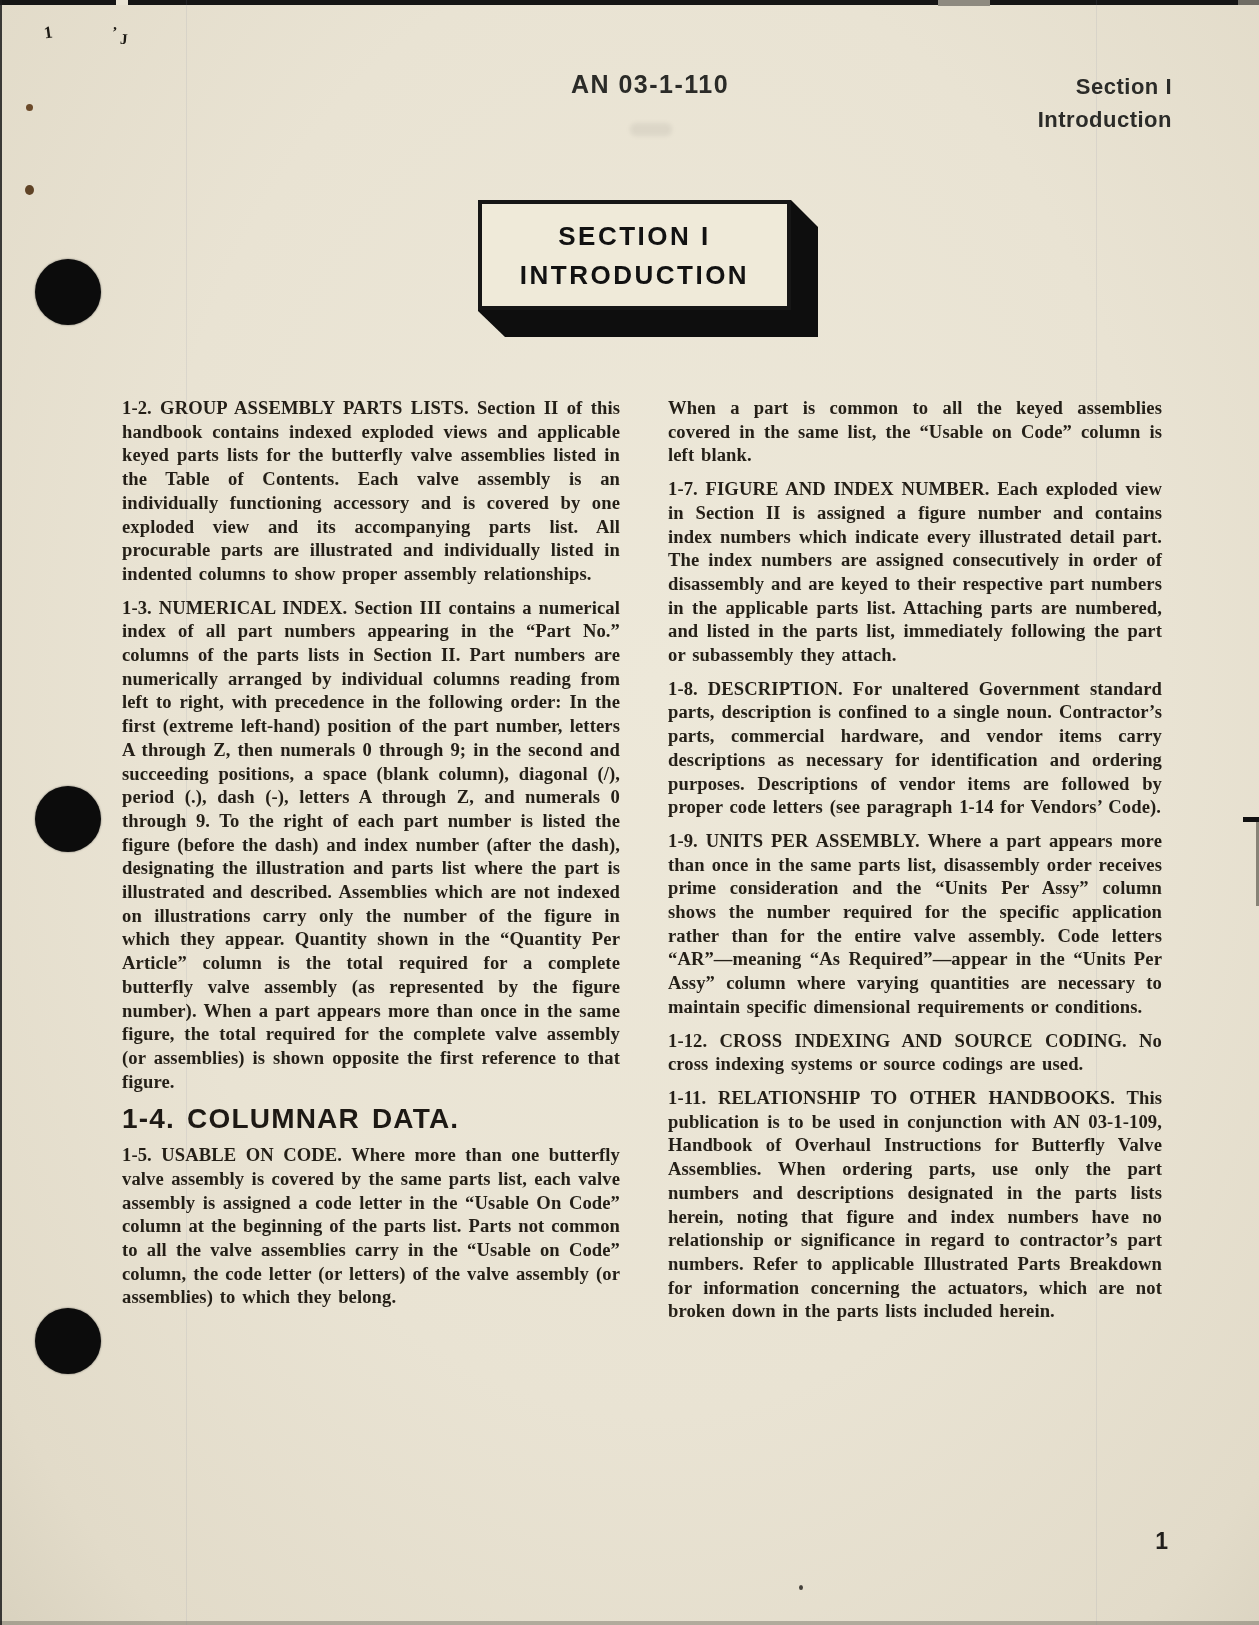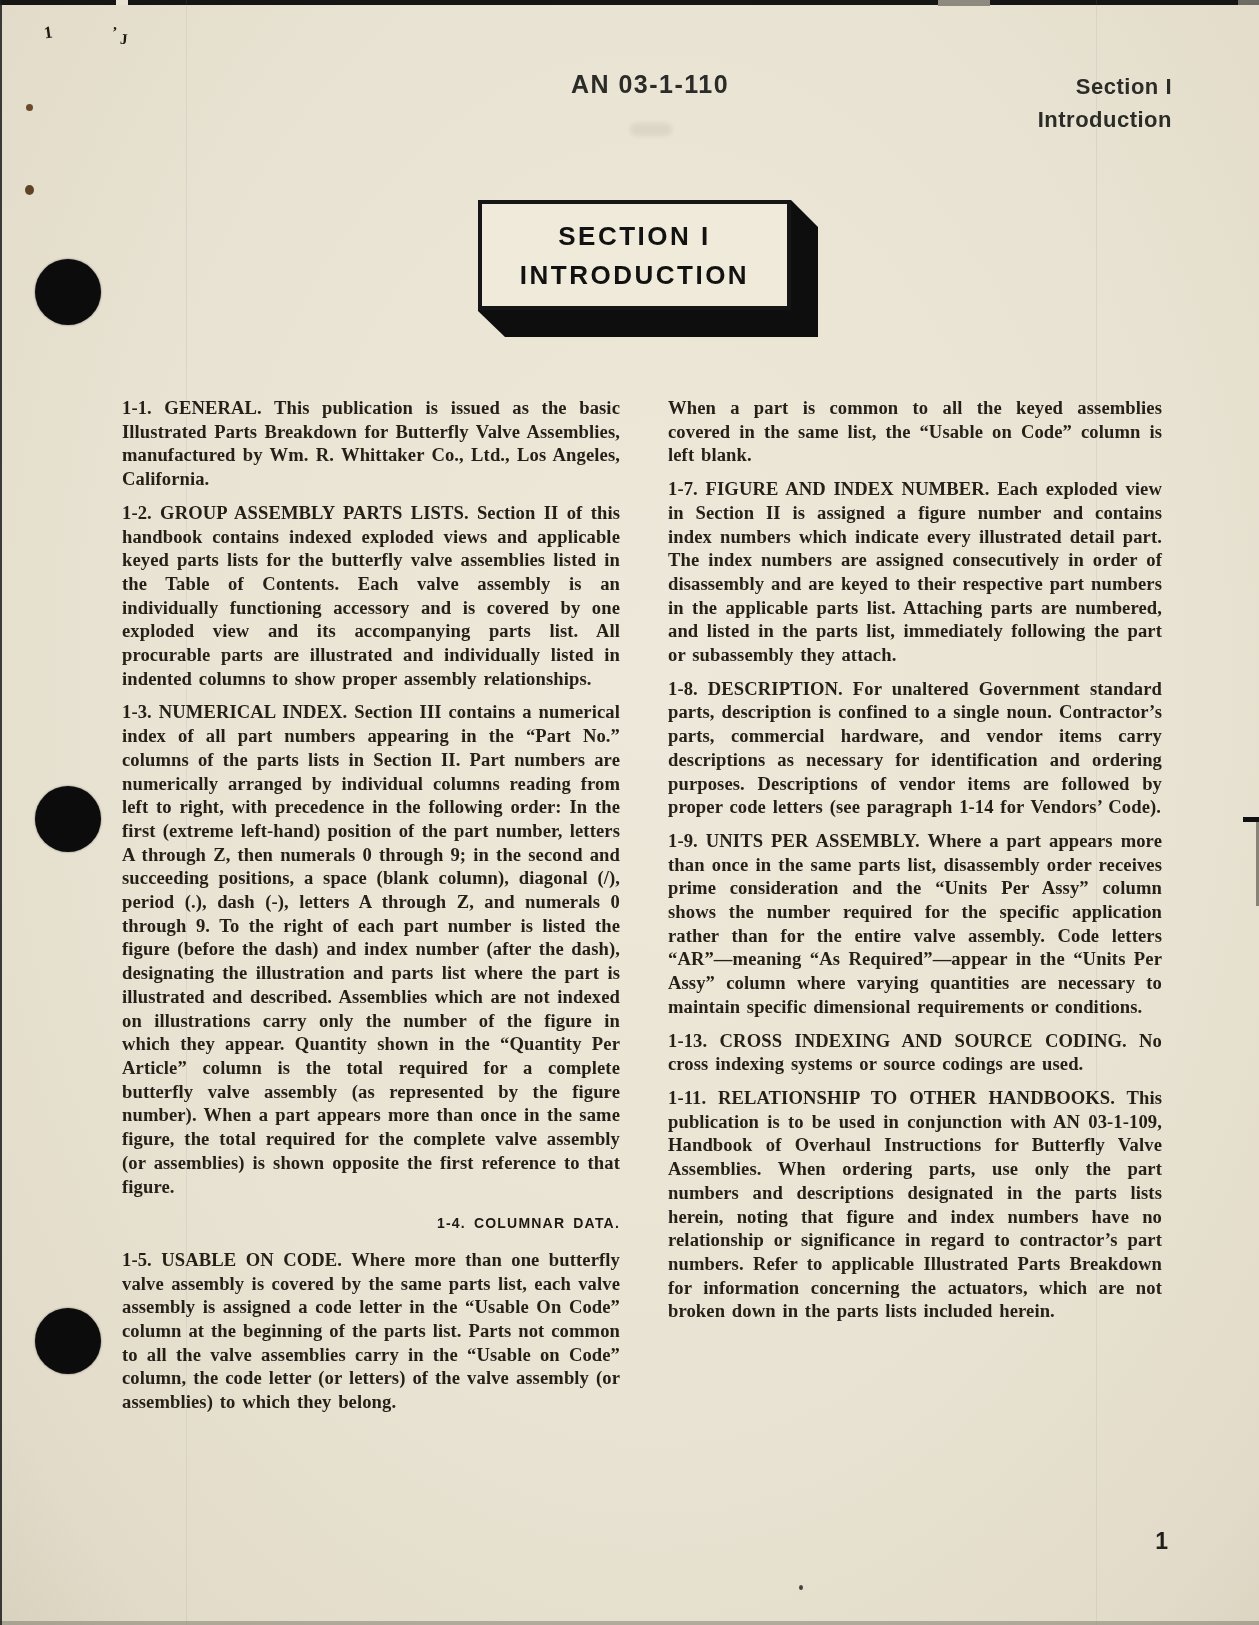--- a/index.html
+++ b/index.html
@@ -71,22 +71,22 @@
   .col{
     position:absolute;top:396px;
     font-size:18.6px;line-height:23.7px;font-weight:600;
     text-align:justify;word-spacing:2px;letter-spacing:.1px;color:#241f17;
   }
   .col-left{left:122px;width:498px;}
   .col-right{left:668px;width:494px;}
   .col p{margin:0 0 10px 0;}
   .col .sans-heading{
     font-family:"Liberation Sans","DejaVu Sans",sans-serif;
-    font-weight:bold;font-size:14px;letter-spacing:1.2px;color:#1d1914;
-    margin:14px 0 12px 0;text-align:right;word-spacing:3px;
+    font-weight:bold;font-size:28px;letter-spacing:1.2px;color:#1d1914;
+    margin:14px 0 12px 0;text-align:left;word-spacing:3px;
   }
   
   .page-num{
     position:absolute;left:1148px;top:1528px;width:20px;text-align:right;
     font-family:"Liberation Sans","DejaVu Sans",sans-serif;
     font-weight:bold;font-size:23px;color:#211f1c;
   }
 </style>
 </head>
 <body>
@@ -123,31 +123,30 @@
 
   <div class="banner-wrap">
     <div class="banner-shadow"></div>
     <div class="banner-box">
       <div class="banner-line">SECTION I</div>
       <div class="banner-line">INTRODUCTION</div>
     </div>
   </div>
 
   <div class="col col-left">
-    <p>1-1. GENERAL. This publication is issued as the basic Illustrated Parts Breakdown for Butterfly Valve Assemblies, manufactured by Wm. R. Whittaker Co., Ltd., Los Angeles, California.</p>
     <p>1-2. GROUP ASSEMBLY PARTS LISTS. Section II of this handbook contains indexed exploded views and applicable keyed parts lists for the butterfly valve assemblies listed in the Table of Contents. Each valve assembly is an individually functioning accessory and is covered by one exploded view and its accompanying parts list. All procurable parts are illustrated and individually listed in indented columns to show proper assembly relationships.</p>
     <p>1-3. NUMERICAL INDEX. Section III contains a numerical index of all part numbers appearing in the “Part No.” columns of the parts lists in Section II. Part numbers are numerically arranged by individual columns reading from left to right, with precedence in the following order: In the first (extreme left-hand) position of the part number, letters A through Z, then numerals 0 through 9; in the second and succeeding positions, a space (blank column), diagonal (/), period (.), dash (-), letters A through Z, and numerals 0 through 9. To the right of each part number is listed the figure (before the dash) and index number (after the dash), designating the illustration and parts list where the part is illustrated and described. Assemblies which are not indexed on illustrations carry only the number of the figure in which they appear. Quantity shown in the “Quantity Per Article” column is the total required for a complete butterfly valve assembly (as represented by the figure number). When a part appears more than once in the same figure, the total required for the complete valve assembly (or assemblies) is shown opposite the first reference to that figure.</p>
     <p class="sans-heading">1-4. COLUMNAR DATA.</p>
     <p>1-5. USABLE ON CODE. Where more than one butterfly valve assembly is covered by the same parts list, each valve assembly is assigned a code letter in the “Usable On Code” column at the beginning of the parts list. Parts not common to all the valve assemblies carry in the “Usable on Code” column, the code letter (or letters) of the valve assembly (or assemblies) to which they belong.</p>
   </div>
 
   <div class="col col-right">
     <p>When a part is common to all the keyed assemblies covered in the same list, the “Usable on Code” column is left blank.</p>
     <p>1-7. FIGURE AND INDEX NUMBER. Each exploded view in Section II is assigned a figure number and contains index numbers which indicate every illustrated detail part. The index numbers are assigned consecutively in order of disassembly and are keyed to their respective part numbers in the applicable parts list. Attaching parts are numbered, and listed in the parts list, immediately following the part or subassembly they attach.</p>
     <p>1-8. DESCRIPTION. For unaltered Government standard parts, description is confined to a single noun. Contractor’s parts, commercial hardware, and vendor items carry descriptions as necessary for identification and ordering purposes. Descriptions of vendor items are followed by proper code letters (see paragraph 1-14 for Vendors’ Code).</p>
     <p>1-9. UNITS PER ASSEMBLY. Where a part appears more than once in the same parts list, disassembly order receives prime consideration and the “Units Per Assy” column shows the number required for the specific application rather than for the entire valve assembly. Code letters “AR”—meaning “As Required”—appear in the “Units Per Assy” column where varying quantities are necessary to maintain specific dimensional requirements or conditions.</p>
-    <p>1-13. CROSS INDEXING AND SOURCE CODING. No cross indexing systems or source codings are used.</p>
+    <p>1-12. CROSS INDEXING AND SOURCE CODING. No cross indexing systems or source codings are used.</p>
     <p>1-11. RELATIONSHIP TO OTHER HANDBOOKS. This publication is to be used in conjunction with AN 03-1-109, Handbook of Overhaul Instructions for Butterfly Valve Assemblies. When ordering parts, use only the part numbers and descriptions designated in the parts lists herein, noting that figure and index numbers have no relationship or significance in regard to contractor’s part numbers. Refer to applicable Illustrated Parts Breakdown for information concerning the actuators, which are not broken down in the parts lists included herein.</p>
   </div>
 
   <div class="page-num">1</div>
 
 </div>
 
 </body></html>

